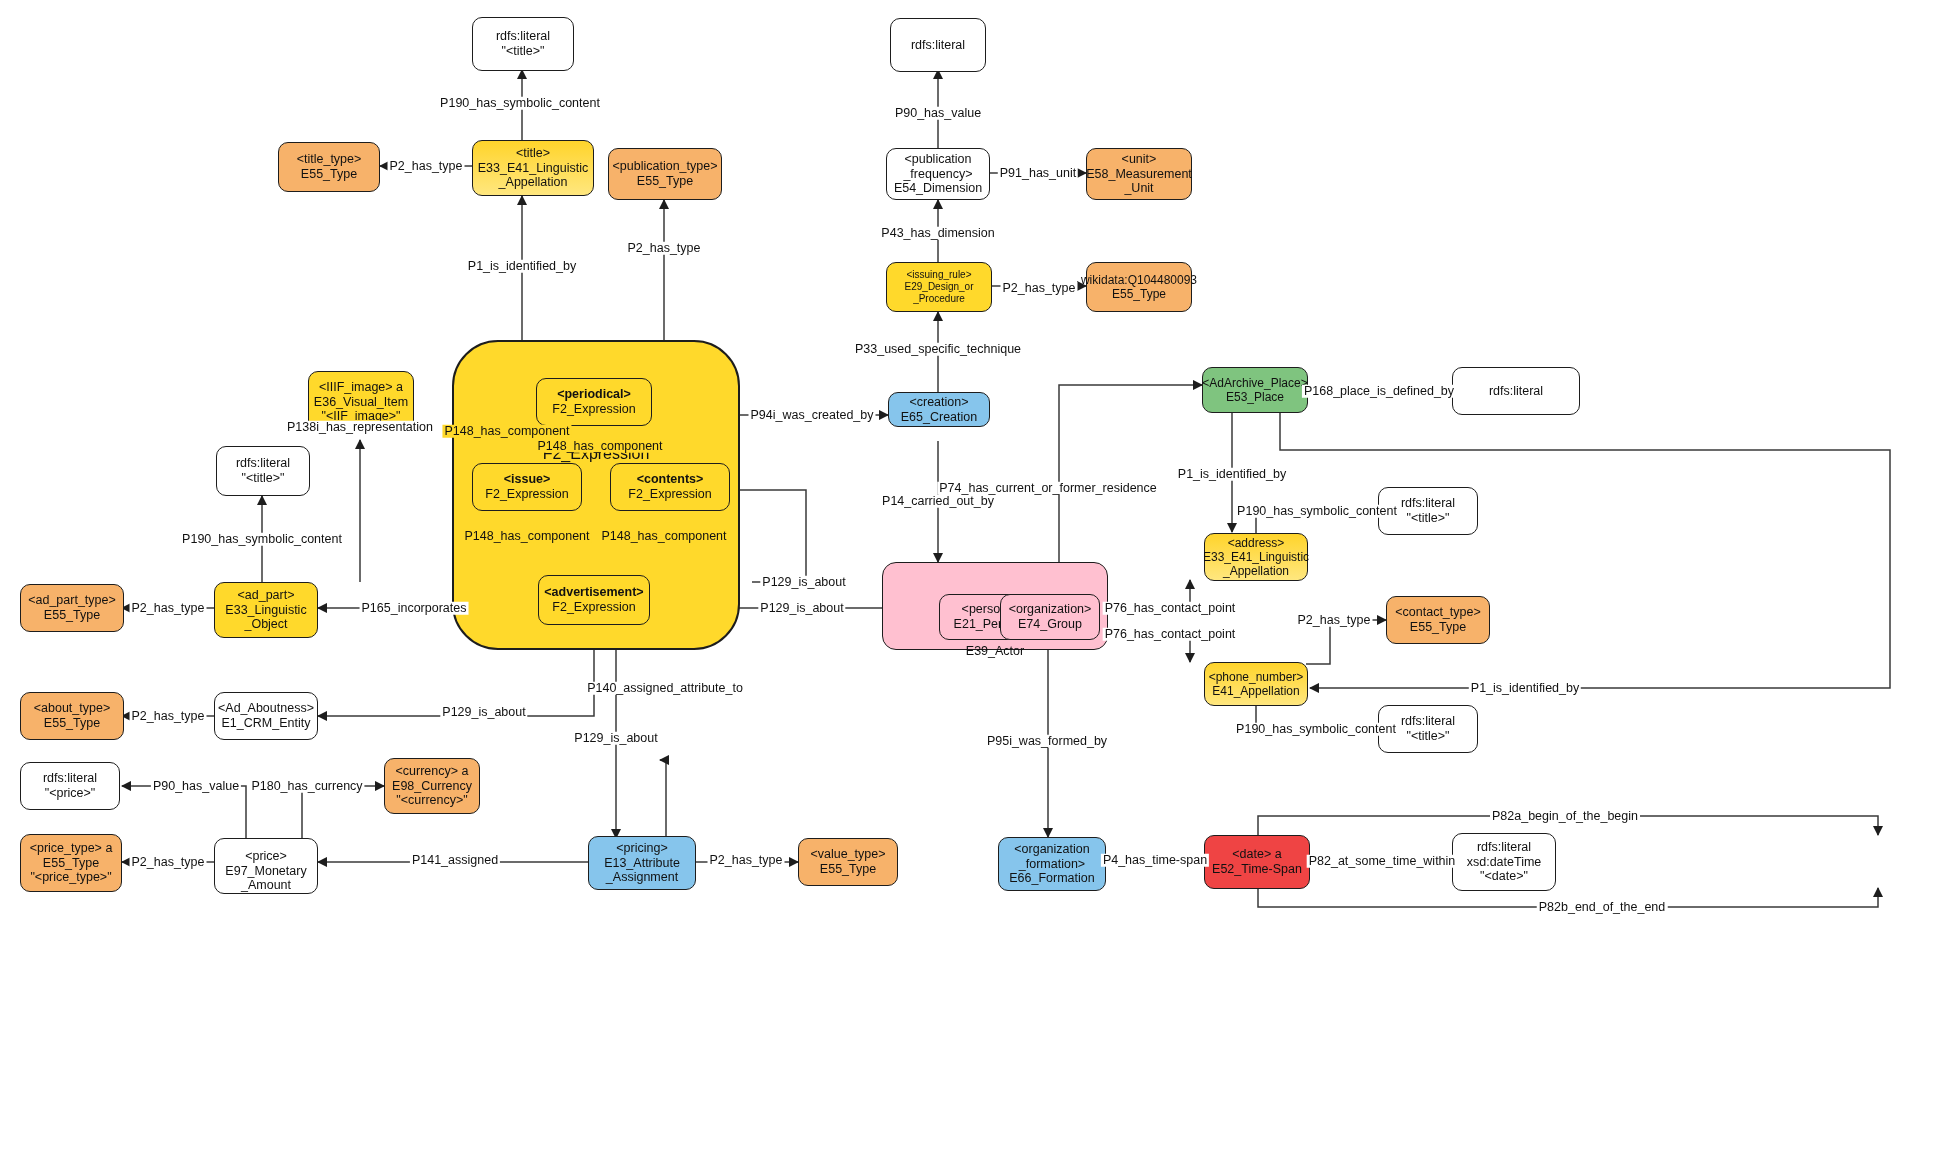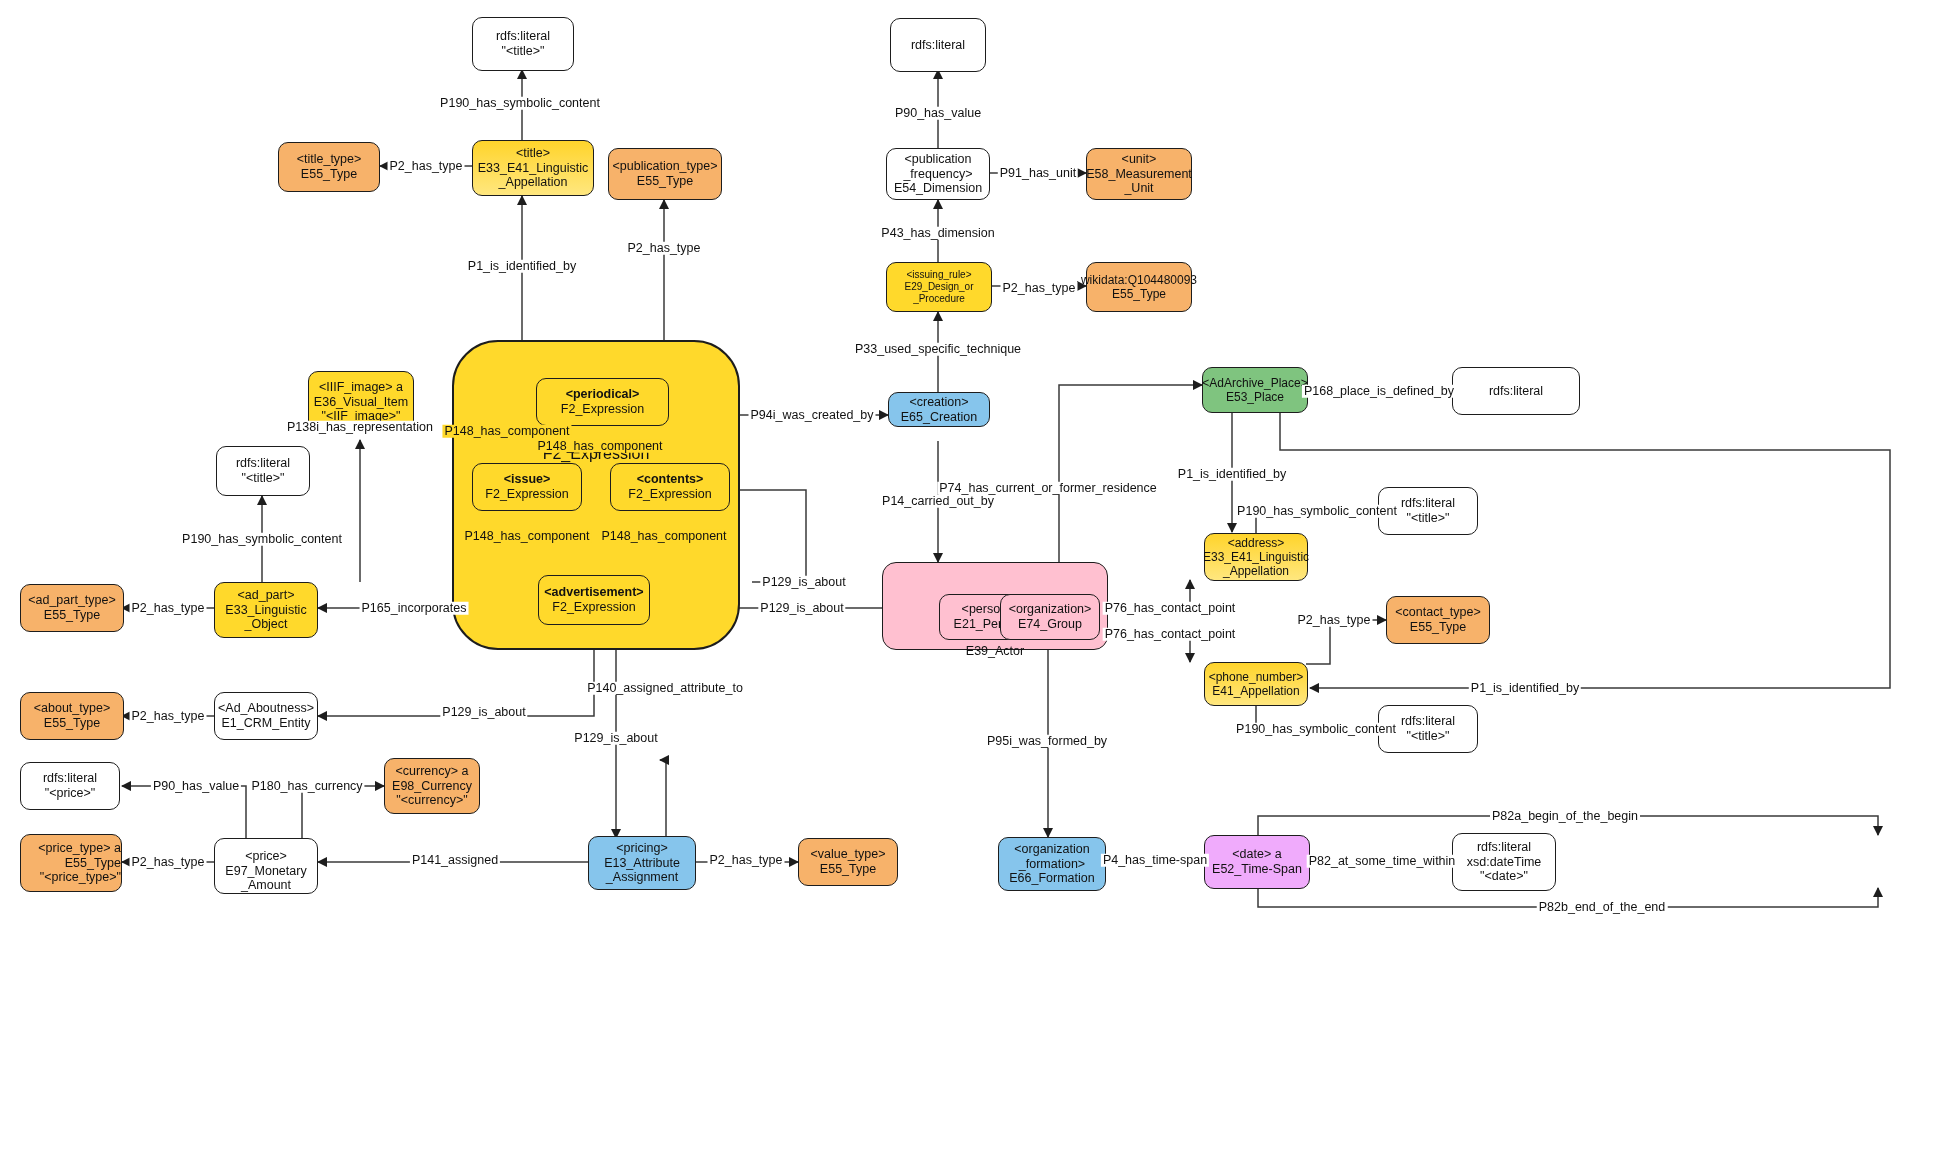--- a/index.html
+++ b/index.html
@@ -9,21 +9,21 @@
   .node{position:absolute;box-sizing:border-box;border:1.6px solid #1d1d1d;border-radius:10px;
         display:flex;flex-direction:column;align-items:center;justify-content:center;
         text-align:center;line-height:1.18;color:#111;white-space:pre;}
   .node .ln{display:block;}
   .node .hd{font-weight:bold;}
   .n-white{background:#ffffff;}
   .n-orange{background:#f7b26a;}
   .n-yellow{background:#ffd92b;}
   .n-yellow-grad{background:linear-gradient(180deg,#ffd42b 0%,#ffe77f 100%);}
   .n-blue{background:#86c5ec;}
-  .n-teal{background:#f0abfc;}
+  .n-teal{background:#ef4444;}
   .n-pink{background:#ffc0d0;}
   .n-green{background:#7fc47f;}
   .n-big{border-width:2.4px;border-radius:46px;align-items:center;justify-content:flex-start;}
   .n-big > .inner-title{margin-top:9px;}
   .edge-label{position:absolute;font-size:12.5px;color:#111;background:#ffffff;
               padding:0 2px;white-space:nowrap;line-height:1;transform:translate(-50%,-50%);}
   .edge-label.onyellow{background:#ffd92b;}
 </style>
 </head>
 <body>
@@ -130,21 +130,21 @@
     </g>
   </svg>
 
   <div class="node n-yellow n-big" style="left:452px;top:340px;width:288px;height:310px;">
     <div class="inner-title">
       <span class="ln hd">&lt;publication&gt;</span>
       <span class="ln">F2_Expression</span>
     </div>
   </div>
 
-  <div class="node n-yellow" style="left:536px;top:378px;width:133px;height:48px;font-size:12.5px;">
+  <div class="node n-yellow" style="left:536px;top:378px;width:116px;height:48px;font-size:12.5px;">
     <span class="ln hd">&lt;periodical&gt;</span>
     <span class="ln">F2_Expression</span>
   </div>
 
   <div class="node n-yellow" style="left:472px;top:463px;width:110px;height:48px;font-size:12.5px;">
     <span class="ln hd">&lt;issue&gt;</span>
     <span class="ln">F2_Expression</span>
   </div>
 
   <div class="node n-yellow" style="left:610px;top:463px;width:120px;height:48px;font-size:12.5px;">
@@ -214,21 +214,21 @@
     <span class="ln">rdfs:literal</span>
     <span class="ln">"&lt;price&gt;"</span>
   </div>
 
   <div class="node n-orange" style="left:384px;top:758px;width:96px;height:56px;font-size:12.5px;">
     <span class="ln">&lt;currency&gt; a</span>
     <span class="ln">E98_Currency</span>
     <span class="ln">"&lt;currency&gt;"</span>
   </div>
 
-  <div class="node n-orange" style="left:20px;top:834px;width:102px;height:58px;font-size:12.5px;align-items:flex-end;">
+  <div class="node n-orange" style="left:20px;top:834px;width:102px;height:58px;font-size:12.5px;">
     <span class="ln">&lt;price_type&gt; a</span>
     <span class="ln">E55_Type</span>
     <span class="ln">"&lt;price_type&gt;"</span>
   </div>
 
   <div class="node n-white" style="left:214px;top:838px;width:104px;height:56px;font-size:12.5px;justify-content:flex-end;">
     <span class="ln">&lt;price&gt;</span>
     <span class="ln">E97_Monetary</span>
     <span class="ln">_Amount</span>
   </div>

